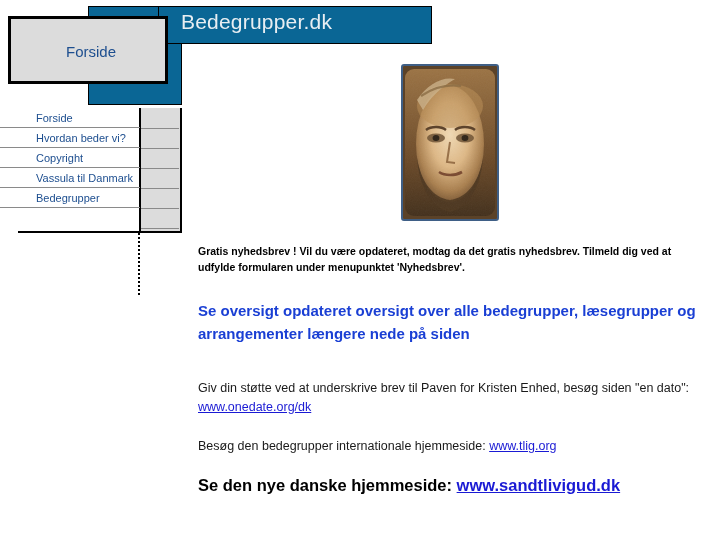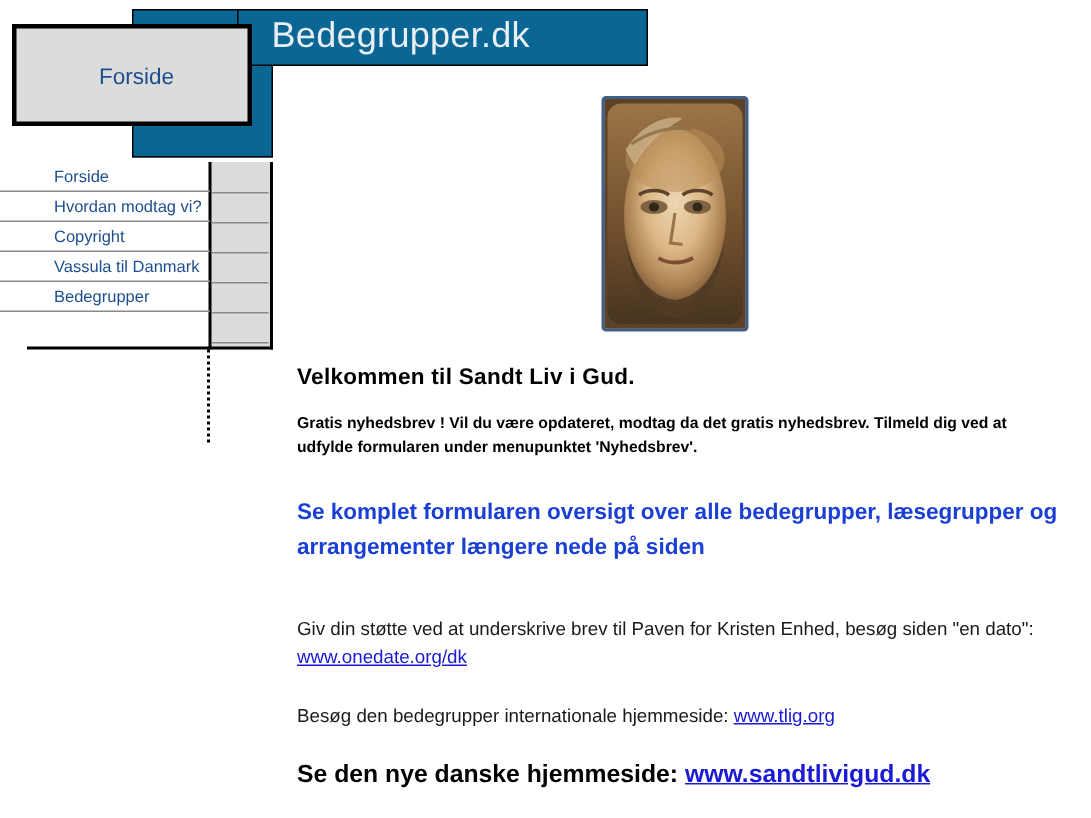--- a/index.html
+++ b/index.html
@@ -24,21 +24,21 @@
     width: 274px;
     height: 38px;
     background: #0a6695;
     border: 1px solid #000000;
     box-sizing: border-box;
   }
   .banner-title {
     position: absolute;
     left: 22px;
     top: 3px;
-    font-size: 24px;
+    font-size: 21px;
     color: #e8eef2;
     letter-spacing: 0.2px;
     white-space: nowrap;
   }
 
   
   .banner-left-block {
     position: absolute;
     left: 88px;
     top: 6px;
@@ -210,21 +210,21 @@
 
 <div class="tab-box">
   <div class="tab-label">Forside</div>
 </div>
 
 <div class="menu">
   <div class="menu-grey-col"></div>
   <div class="menu-divider-v"></div>
   <div class="menu-list" id="menu-list">
       <div class="menu-item"><span>Forside</span></div>
-      <div class="menu-item"><span>Hvordan modtag vi?</span></div>
+      <div class="menu-item"><span>Hvordan beder vi?</span></div>
       <div class="menu-item"><span>Copyright</span></div>
       <div class="menu-item"><span>Vassula til Danmark</span></div>
       <div class="menu-item"><span>Bedegrupper</span></div>
     </div>
   <div class="menu-bottom-rule"></div>
 <div class="menu-row-tail" style="top: 20px;"></div>
     <div class="menu-row-tail" style="top: 40px;"></div>
     <div class="menu-row-tail" style="top: 60px;"></div>
     <div class="menu-row-tail" style="top: 80px;"></div>
     <div class="menu-row-tail" style="top: 100px;"></div>
@@ -270,25 +270,24 @@
     <path d="M47 76 L44 96 L52 97" stroke="#8a6038" stroke-width="2" fill="none" opacity="0.85"></path>
     <path d="M36 106 C42 110 52 110 59 106" stroke="#7a4a30" stroke-width="2.6" fill="none"></path>
     <path d="M14 92 C16 120 28 142 47 146 C66 142 78 120 80 92 C76 116 64 132 47 134 C30 132 18 116 14 92 Z" fill="#4e3720" opacity="0.9"></path>
     <path d="M2 3 h90 v147 h-90 z" fill="none"></path>
     <rect x="2" y="3" width="90" height="147" rx="9" filter="url(#grain)" fill="#ffffff" opacity="0.20"></rect>
   </svg>
 </div>
 
 <div class="content">
 
-  <h1 class="h-welcome">Velkommen til Sandt Liv i Gud.</h1>
 
   <p class="p-news">Gratis nyhedsbrev ! Vil du være opdateret, modtag da det gratis nyhedsbrev. Tilmeld dig ved at udfylde formularen under menupunktet 'Nyhedsbrev'.</p>
 
-  <h2 class="h-overview">Se komplet formularen oversigt over alle bedegrupper, læsegrupper og arrangementer længere nede på siden</h2>
+  <h2 class="h-overview">Se oversigt opdateret oversigt over alle bedegrupper, læsegrupper og arrangementer længere nede på siden</h2>
 
   <p class="p-body">
     <span>Giv din støtte ved at underskrive brev til Paven for Kristen Enhed, besøg siden "en dato": </span><a class="lnk lnk-bold">www.onedate.org/dk</a>
   </p>
 
   <p class="p-body">
     <span>Besøg den bedegrupper internationale hjemmeside: </span><a class="lnk">www.tlig.org</a>
   </p>
 
   <h2 class="h-newsite">

